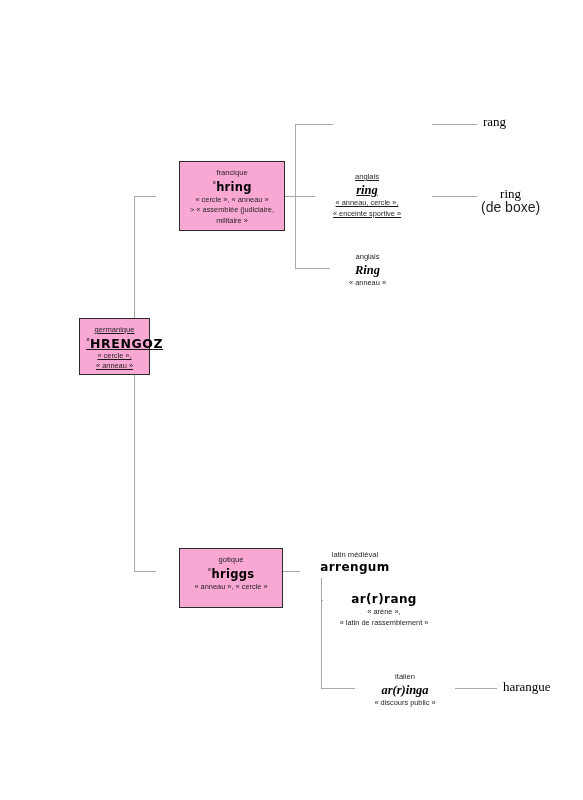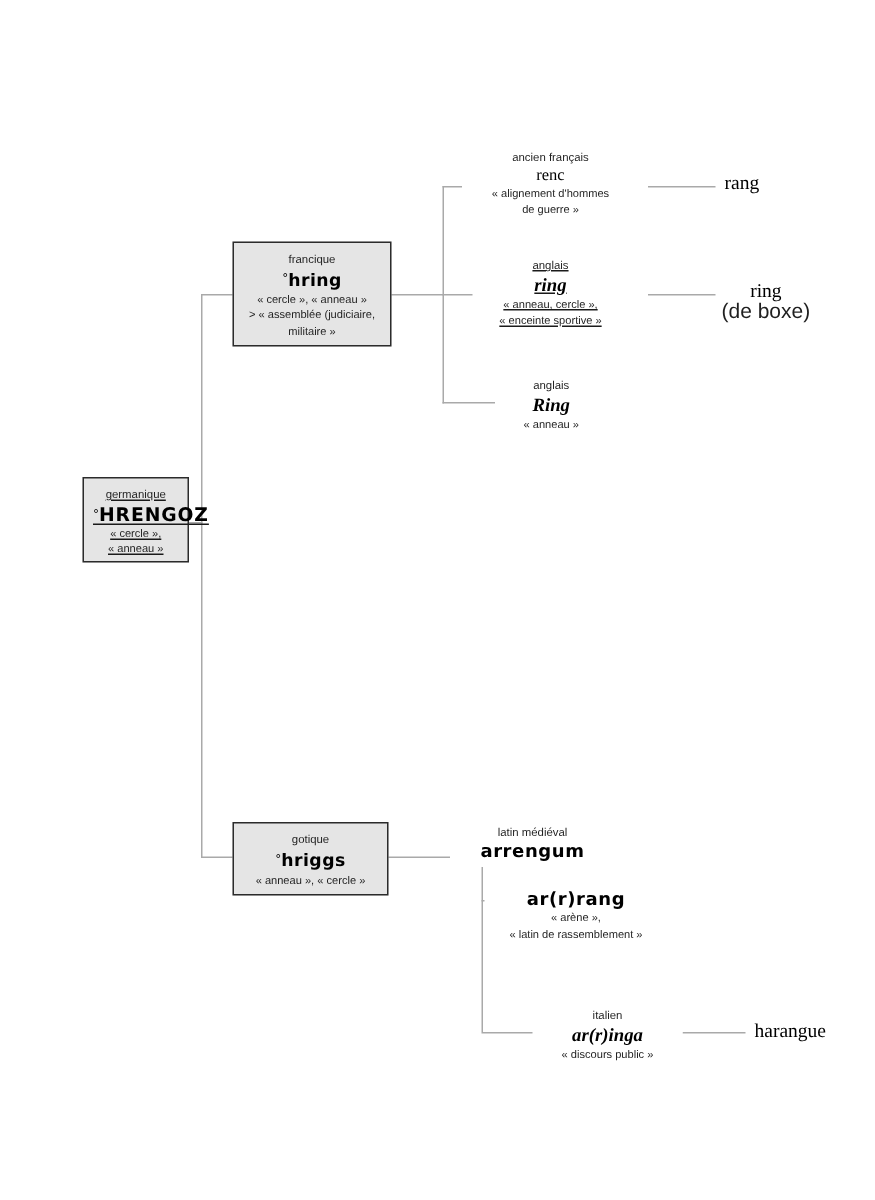--- a/index.html
+++ b/index.html
@@ -22,24 +22,25 @@
     position: absolute;
     background: #a9a9a9;
   }
   .ln.h { height: 1px; }
   .ln.v { width: 1px; }
 
   
   .box {
     position: absolute;
     border: 1.5px solid #2b2b2b;
-    background: #e5e5e5;
+    background: #f9a8d4;
     box-sizing: border-box;
     text-align: center;
     padding: 5px 6px 6px 6px;
+    margin-left: 24px;
   }
 
   
   .node {
     position: absolute;
     text-align: center;
     background: #ffffff;
   }
 
   .lang {
@@ -161,41 +162,35 @@
   </div>
 
   <div class="box" style="left:155px; top:161px; width:106px; height:70px;">
     <div class="lang">francique</div>
     <div class="etymon-recon"><span class="deg">°</span><span>hring</span></div>
     <div class="gloss">« cercle », « anneau »</div>
     <div class="gloss">&gt; « assemblée (judiciaire,</div>
     <div class="gloss">militaire »</div>
   </div>
 
-  <div class="node" style="left:308px; top:99px; width:118px;">
-    <div class="lang">ancien français</div>
-    <div class="etymon-serif">renc</div>
-    <div class="gloss">« alignement d'hommes</div>
-    <div class="gloss">de guerre »</div>
-  </div>
 
   <div class="node" style="left:315px; top:171px; width:104px;text-decoration:underline;">
     <div class="lang">anglais</div>
     <div class="etymon-ital">ring</div>
     <div class="gloss">« anneau, cercle »,</div>
     <div class="gloss">« enceinte sportive »</div>
   </div>
 
   <div class="node" style="left:330px; top:251px; width:75px;">
     <div class="lang">anglais</div>
     <div class="etymon-ital">Ring</div>
     <div class="gloss">« anneau »</div>
   </div>
 
-  <div class="box" style="left:155px; top:548px; width:104px; height:49px;">
+  <div class="box" style="left:155px; top:548px; width:104px; height:60px;">
     <div class="lang">gotique</div>
     <div class="etymon-recon"><span class="deg">°</span><span>hriggs</span></div>
     <div class="gloss">« anneau », « cercle »</div>
   </div>
 
   <div class="node" style="left:300px; top:549px; width:110px;">
     <div class="lang">latin médiéval</div>
     <div class="etymon-bold">arrengum</div>
   </div>
 

